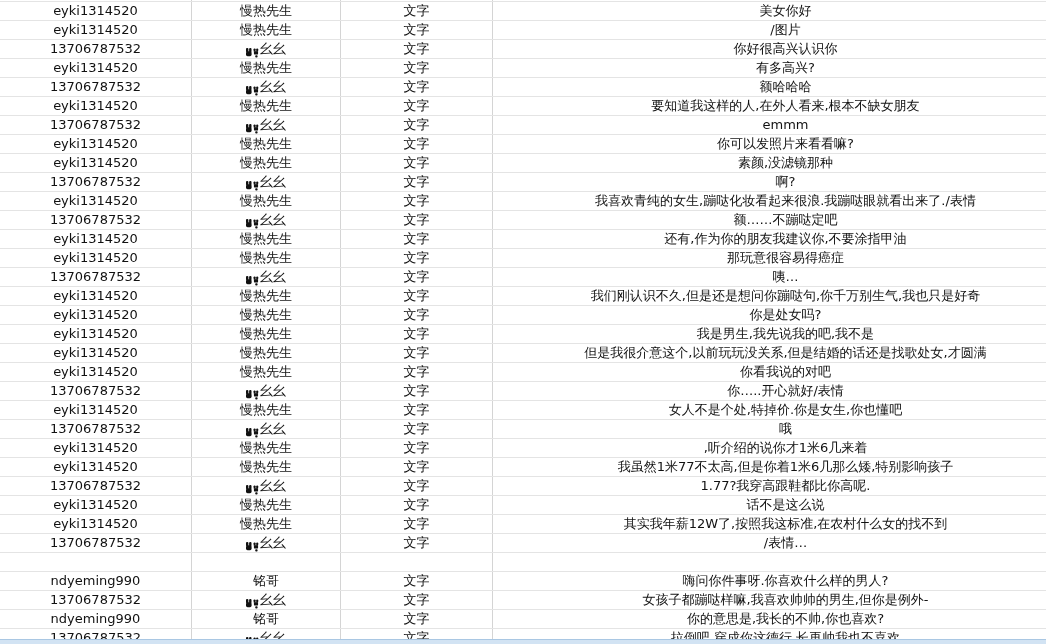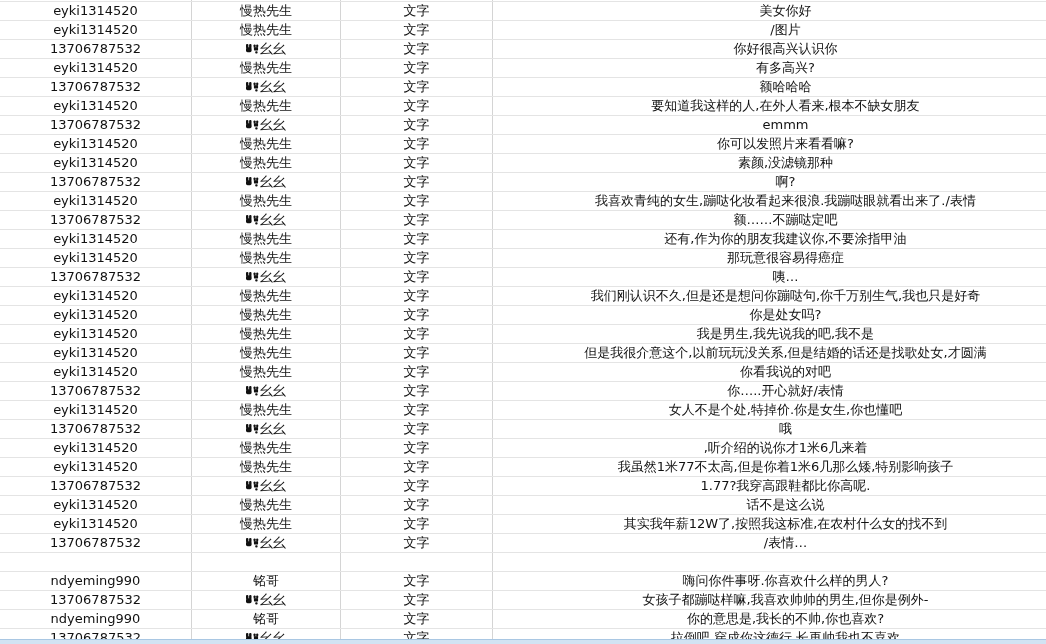--- a/index.html
+++ b/index.html
@@ -16,21 +16,21 @@
     position:absolute;left:0;width:1078px;height:19px;box-sizing:border-box;
     display:flex;border-bottom:1px solid #e4e4e4;
   }
   .cell{
     box-sizing:border-box;height:100%;line-height:18px;font-size:13px;color:#111;
     text-align:center;white-space:nowrap;overflow:hidden;
     display:flex;align-items:center;justify-content:center;
     border-right:1px solid #d4d4d4;
   }
   .cell.account{width:192px;}
-  .cell.nick{width:149px;}
+  .cell.nick{width:149px;align-items:flex-end;}
   .cell.type{width:152px;}
   .cell.msg{width:585px;border-right:none;}
   .nick-icon{
     display:inline-flex;align-items:center;margin-right:1px;height:10px;
   }
   .nick-icon svg{display:block;}
   .sel-band{
     position:absolute;left:0;top:639px;width:1046px;height:5px;z-index:5;
   }
 </style>

